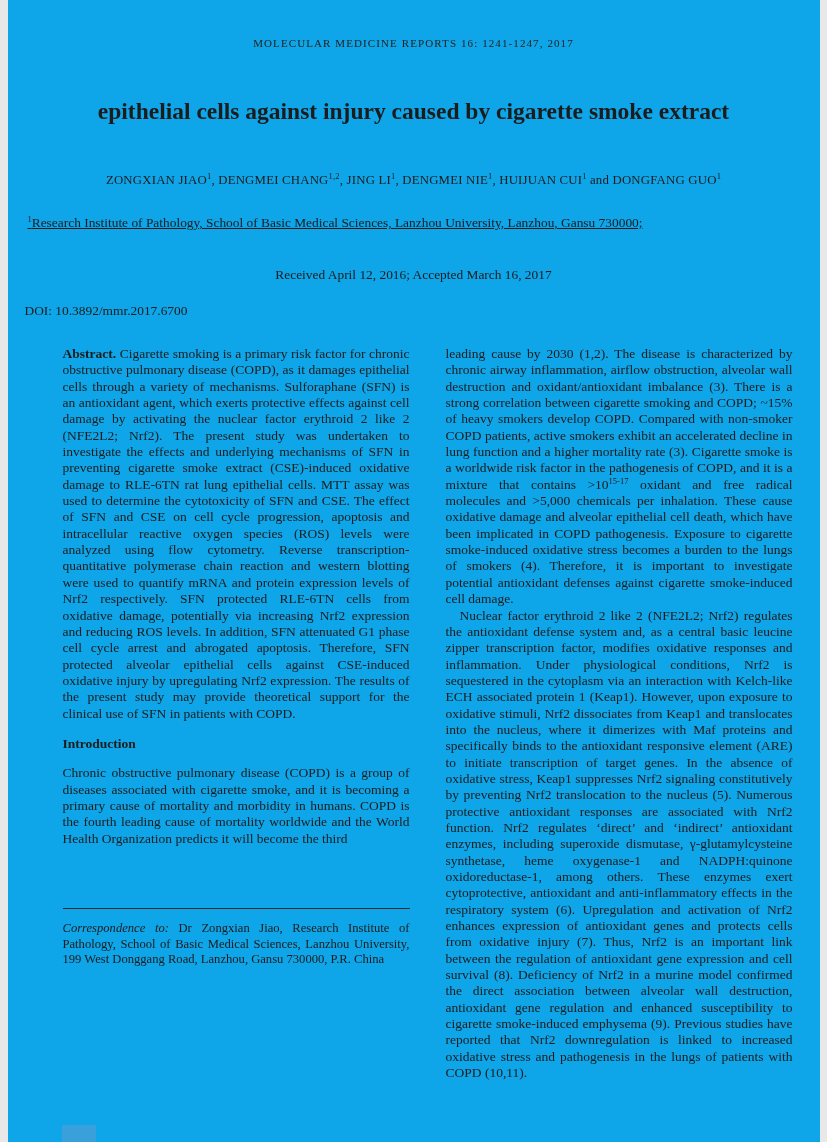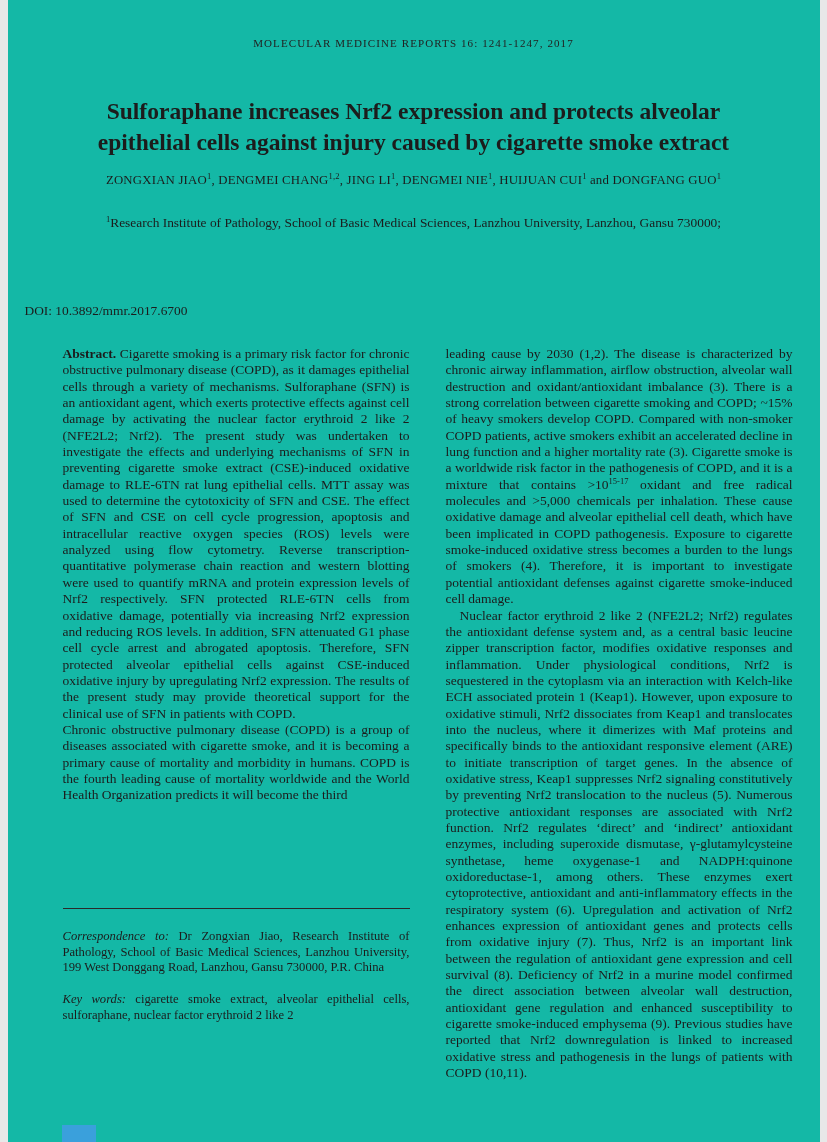--- a/index.html
+++ b/index.html
@@ -1,20 +1,20 @@
 <!DOCTYPE html>
 <html><head>
 <meta charset="utf-8">
 <style>
   html,body { margin:0; padding:0; background:#e8e8e8; }
   .page {
     position:relative;
     width:812px; height:1142px;
     margin:0 auto;
-    background:#14b8a6;
+    background:#0ea5e9;
     font-family:"Liberation Serif", serif;
     color:#1c1c1c;
     overflow:hidden;
   }
   .journal-header {
     position:absolute; top:37px; left:0; right:0;
     text-align:center;
     font-size:11px; letter-spacing:1.1px;
     color:#222;
   }
@@ -26,22 +26,21 @@
   }
   .authors-line {
     position:absolute; top:173px; left:20px; right:20px;
     text-align:center;
     font-size:12.8px;
     letter-spacing:0.2px;
   }
   sup { font-size:8.5px; line-height:0; }
   .affiliations {
     position:absolute; top:211px; left:20px; right:20px;
-    text-align:center;
-    font-size:13.4px; line-height:24px;
+    font-size:13.4px; line-height:24px;text-decoration:underline;
   }
   .dates-line {
     position:absolute; top:267px; left:0; right:0;
     text-align:center; font-size:13.4px;
   }
   .doi-line {
     position:absolute; top:303px; left:17px; right:0;
     text-align:left; font-size:13.4px;
   }
   .columns {
@@ -58,70 +57,70 @@
   .lead-label { font-weight:bold; }
   .section-heading {
     font-weight:bold;
     margin:14px 0 13px 0;
     text-align:left;
   }
   .para-indent { text-indent:14px; }
   .footnote-block {
     position:absolute; top:562px; left:0; right:0;
     border-top:1px solid #2a2a2a;
-    padding-top:20px;
+    padding-top:12px;
     font-size:12.6px; line-height:15.7px;
   }
   .footnote-block .fn-label { font-style:italic; }
   .fn-keywords { margin-top:16px !important; }
   .blue-marker {
     position:absolute; left:54px; bottom:0;
     width:34px; height:17px;
     background:#3aa0dc;
   }
 </style>
 </head>
 <body>
 
 <div class="page">
 
   <div class="journal-header">MOLECULAR MEDICINE REPORTS  16:  1241-1247,  2017</div>
 
   <div class="article-title">
-    <div>Sulforaphane increases Nrf2 expression and protects alveolar</div>
     <div>epithelial cells against injury caused by cigarette smoke extract</div>
   </div>
 
   <div class="authors-line">
     <span><span>ZONGXIAN JIAO</span><sup>1</sup><span>,  </span></span>
     <span><span>DENGMEI CHANG</span><sup>1,2</sup><span>,  </span></span>
     <span><span>JING LI</span><sup>1</sup><span>,  </span></span>
     <span><span>DENGMEI NIE</span><sup>1</sup><span>,  </span></span>
     <span><span>HUIJUAN CUI</span><sup>1</sup><span>  and  </span></span>
     <span><span>DONGFANG GUO</span><sup>1</sup></span>
   </div>
 
   <div class="affiliations">
     <div><sup>1</sup><span>Research Institute of Pathology, School of Basic Medical Sciences, Lanzhou University, Lanzhou, Gansu 730000;</span></div>
   </div>
 
+  <div class="dates-line">Received April 12, 2016;  Accepted March 16, 2017</div>
 
   <div class="doi-line">DOI: 10.3892/mmr.2017.6700</div>
 
   <div class="columns">
 
     <div class="col">
       <p><span class="lead-label">Abstract.</span><span> Cigarette smoking is a primary risk factor for chronic obstructive pulmonary disease (COPD), as it damages epithelial cells through a variety of mechanisms. Sulforaphane (SFN) is an antioxidant agent, which exerts protective effects against cell damage by activating the nuclear factor erythroid 2 like 2 (NFE2L2; Nrf2). The present study was undertaken to investigate the effects and underlying mechanisms of SFN in preventing cigarette smoke extract (CSE)-induced oxidative damage to RLE-6TN rat lung epithelial cells. MTT assay was used to determine the cytotoxicity of SFN and CSE. The effect of SFN and CSE on cell cycle progression, apoptosis and intracellular reactive oxygen species (ROS) levels were analyzed using flow cytometry. Reverse transcription-quantitative polymerase chain reaction and western blotting were used to quantify mRNA and protein expression levels of Nrf2 respectively. SFN protected RLE-6TN cells from oxidative damage, potentially via increasing Nrf2 expression and reducing ROS levels. In addition, SFN attenuated G1 phase cell cycle arrest and abrogated apoptosis. Therefore, SFN protected alveolar epithelial cells against CSE-induced oxidative injury by upregulating Nrf2 expression. The results of the present study may provide theoretical support for the clinical use of SFN in patients with COPD.</span></p>
 
+      <div class="section-heading">Introduction</div>
 
       <p>Chronic obstructive pulmonary disease (COPD) is a group of diseases associated with cigarette smoke, and it is becoming a primary cause of mortality and morbidity in humans. COPD is the fourth leading cause of mortality worldwide and the World Health Organization predicts it will become the third</p>
 
       <div class="footnote-block">
         <p><span class="fn-label">Correspondence to:</span><span> Dr Zongxian Jiao, Research Institute of Pathology, School of Basic Medical Sciences, Lanzhou University, 199 West Donggang Road, Lanzhou, Gansu 730000, P.R. China</span></p>
-        <p class="fn-keywords"><span class="fn-label">Key words:</span><span> cigarette smoke extract, alveolar epithelial cells, sulforaphane, nuclear factor erythroid 2 like 2</span></p>
       </div>
     </div>
 
     <div class="col">
       <p><span>leading cause by 2030 (1,2). The disease is characterized by chronic airway inflammation, airflow obstruction, alveolar wall destruction and oxidant/antioxidant imbalance (3). There is a strong correlation between cigarette smoking and COPD; ~15% of heavy smokers develop COPD. Compared with non-smoker COPD patients, active smokers exhibit an accelerated decline in lung function and a higher mortality rate (3). Cigarette smoke is a worldwide risk factor in the pathogenesis of COPD, and it is a mixture that contains &gt;10</span><sup>15-17</sup><span> oxidant and free radical molecules and &gt;5,000 chemicals per inhalation. These cause oxidative damage and alveolar epithelial cell death, which have been implicated in COPD pathogenesis. Exposure to cigarette smoke-induced oxidative stress becomes a burden to the lungs of smokers (4). Therefore, it is important to investigate potential antioxidant defenses against cigarette smoke-induced cell damage.</span></p>
       <p class="para-indent">Nuclear factor erythroid 2 like 2 (NFE2L2; Nrf2) regulates the antioxidant defense system and, as a central basic leucine zipper transcription factor, modifies oxidative responses and inflammation. Under physiological conditions, Nrf2 is sequestered in the cytoplasm via an interaction with Kelch-like ECH associated protein 1 (Keap1). However, upon exposure to oxidative stimuli, Nrf2 dissociates from Keap1 and translocates into the nucleus, where it dimerizes with Maf proteins and specifically binds to the antioxidant responsive element (ARE) to initiate transcription of target genes. In the absence of oxidative stress, Keap1 suppresses Nrf2 signaling constitutively by preventing Nrf2 translocation to the nucleus (5). Numerous protective antioxidant responses are associated with Nrf2 function. Nrf2 regulates ‘direct’ and ‘indirect’ antioxidant enzymes, including superoxide dismutase, γ-glutamylcysteine synthetase, heme oxygenase-1 and NADPH:quinone oxidoreductase-1, among others. These enzymes exert cytoprotective, antioxidant and anti-inflammatory effects in the respiratory system (6). Upregulation and activation of Nrf2 enhances expression of antioxidant genes and protects cells from oxidative injury (7). Thus, Nrf2 is an important link between the regulation of antioxidant gene expression and cell survival (8). Deficiency of Nrf2 in a murine model confirmed the direct association between alveolar wall destruction, antioxidant gene regulation and enhanced susceptibility to cigarette smoke-induced emphysema (9). Previous studies have reported that Nrf2 downregulation is linked to increased oxidative stress and pathogenesis in the lungs of patients with COPD (10,11).</p>
     </div>
 
   </div>
 

